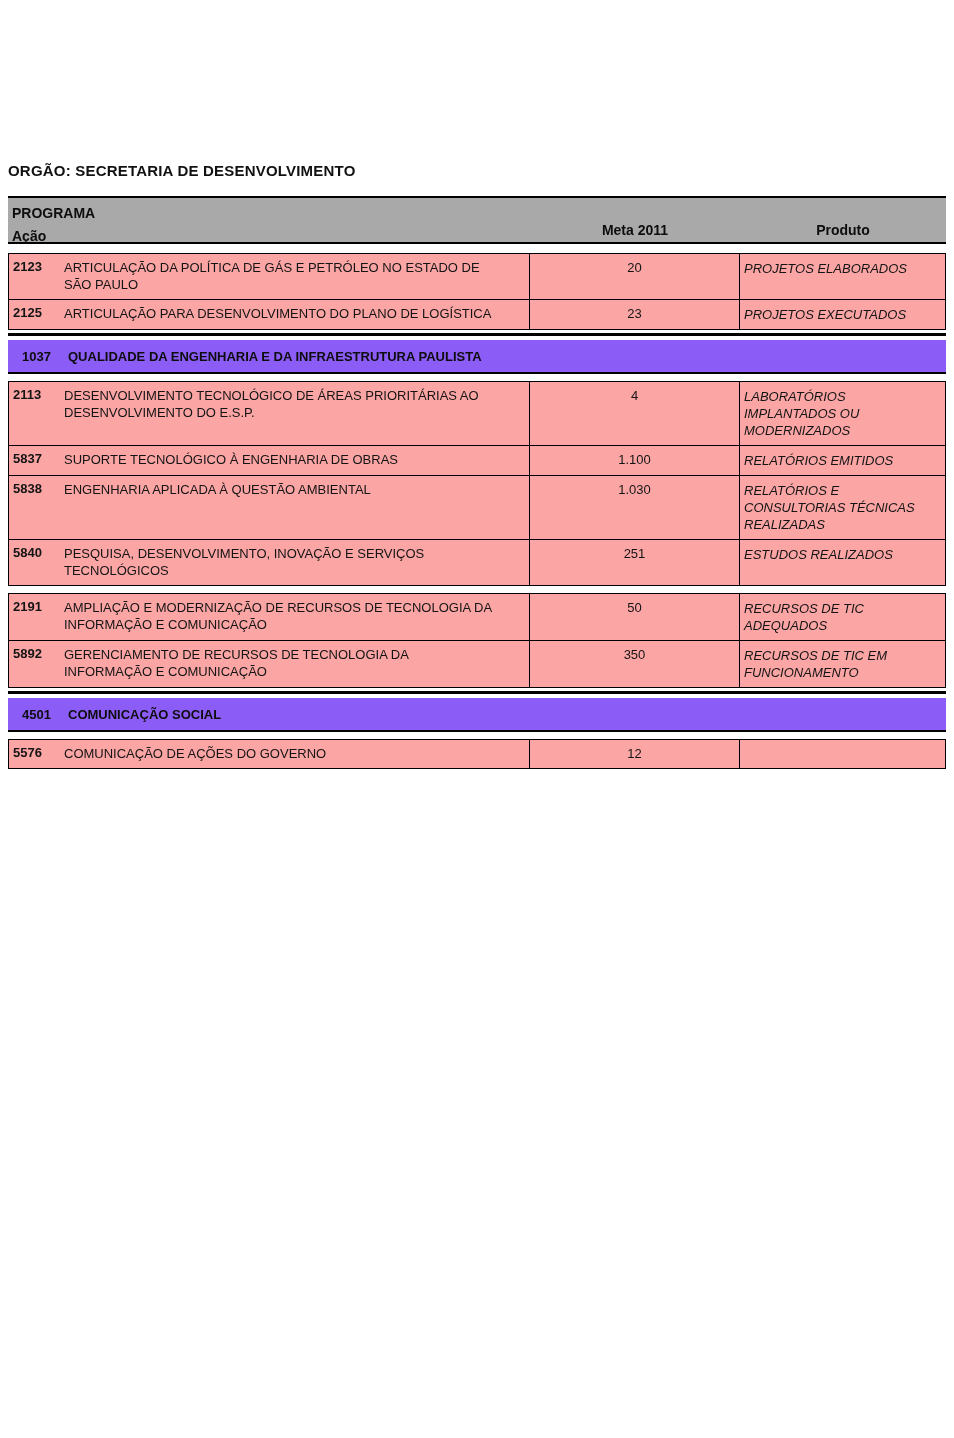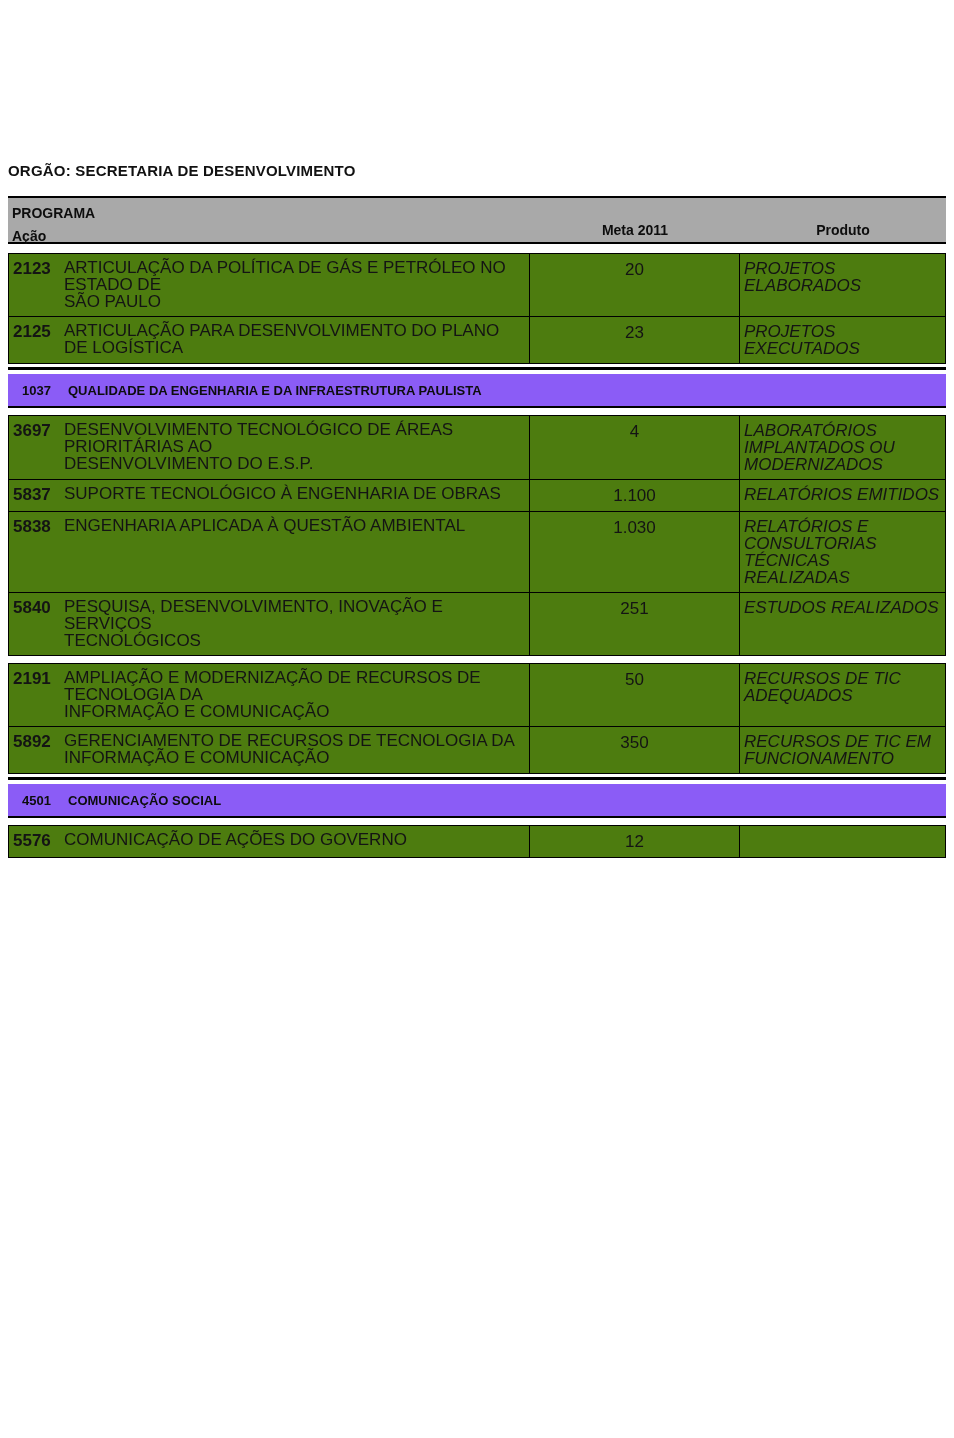--- a/index.html
+++ b/index.html
@@ -86,24 +86,24 @@
     flex: 1;
   }
   
   .rows { margin-top: 8px; }
   .rows.first-gap { margin-top: 10px; }
   .row {
     display: grid;
     grid-template-columns: 521px 210px 205px;
     border: 1px solid #000;
     margin-top: -1px;
-    font-size: 17px;
+    font-size: 13px;
     min-height: 30px;
     box-sizing: border-box;
-    background: #4d7c0f;
+    background: #fca5a5;
   }
   .row .cell { box-sizing: border-box; }
   .row .c1 {
     border-right: 1px solid #000;
     display: grid;
     grid-template-columns: 53px 1fr;
     padding: 5px 6px 6px 2px;
   }
   .row .c1 .code {
     font-weight: bold;
@@ -167,21 +167,21 @@
     <div class="bar-wrap">
       <div class="sep-line"></div>
       <div class="program-bar">
         <span class="pcode">1037</span>
         <span class="pname">QUALIDADE DA ENGENHARIA E DA INFRAESTRUTURA PAULISTA</span>
       </div>
     </div>
     <div class="rows">
             <div class="row">
     <div class="cell c1">
-      <span class="code">3697</span>
+      <span class="code">2113</span>
       <span class="desc">DESENVOLVIMENTO TECNOLÓGICO DE ÁREAS PRIORITÁRIAS AO
 DESENVOLVIMENTO DO E.S.P.</span>
     </div>
     <div class="cell c2">4</div>
     <div class="cell c3">LABORATÓRIOS
 IMPLANTADOS OU
 MODERNIZADOS</div>
   </div>
             <div class="row">
     <div class="cell c1">

